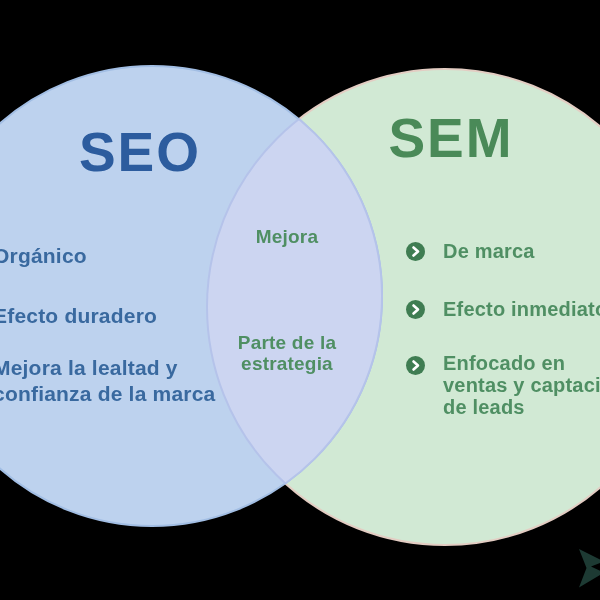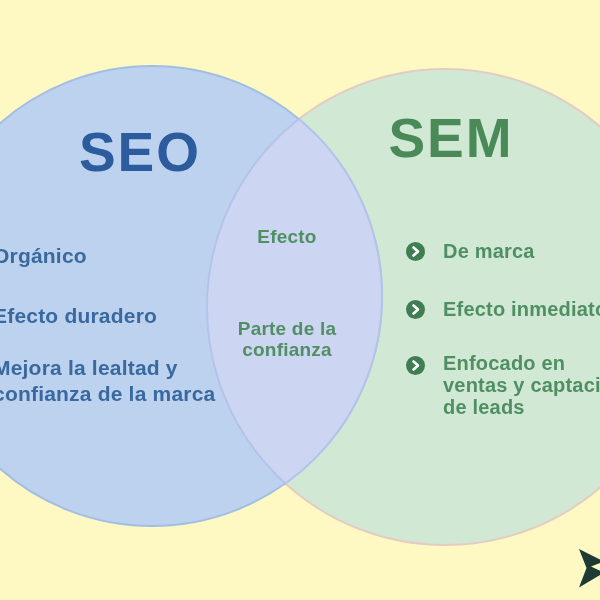--- a/index.html
+++ b/index.html
@@ -5,21 +5,21 @@
   html, body {
     margin: 0;
     padding: 0;
     background: #ffffff;
   }
   .stage {
     position: relative;
     width: 600px;
     height: 600px;
     overflow: hidden;
-    background: #fef9c3;
+    background: #000000;
     font-family: "Liberation Sans", "DejaVu Sans", sans-serif;
   }
   .venn-svg {
     position: absolute;
     left: 0;
     top: 0;
   }
   .circle-title {
     position: absolute;
     width: 220px;
@@ -128,25 +128,25 @@
   </div>
   <div class="left-item" style="top:303px">
     <div class="line">Efecto duradero</div>
   </div>
   <div class="left-item" style="top:355px">
     <div class="line">Mejora la lealtad y</div>
     <div class="line">confianza de la marca</div>
   </div>
 
   <div class="overlap-item" style="top:226px">
-    <div class="line">Efecto</div>
+    <div class="line">Mejora</div>
   </div>
-  <div class="overlap-item" style="top:318px">
+  <div class="overlap-item" style="top:332px">
     <div class="line">Parte de la</div>
-    <div class="line">confianza</div>
+    <div class="line">estrategia</div>
   </div>
 
   <div class="right-item" style="top:240px">
     <svg class="bullet" viewBox="0 0 19 19">
       <circle cx="9.5" cy="9.5" r="9.5" fill="#3f7d52"></circle>
       <polyline points="7.5,5.5 12,9.5 7.5,13.5" fill="none" stroke-width="2.6" stroke-linecap="round" stroke-linejoin="round" stroke="#ffffff"></polyline>
     </svg>
     <div>
       <div class="line">De marca</div>
     </div>

